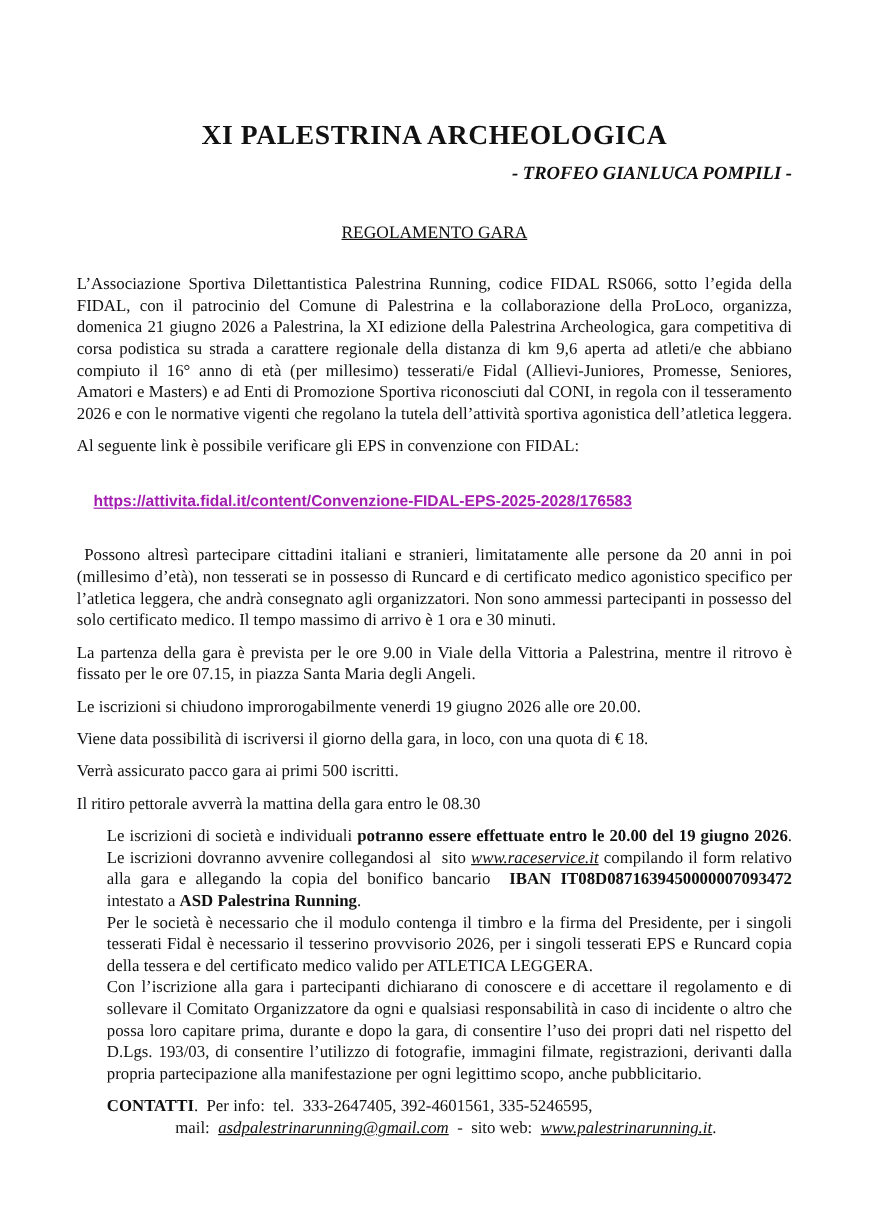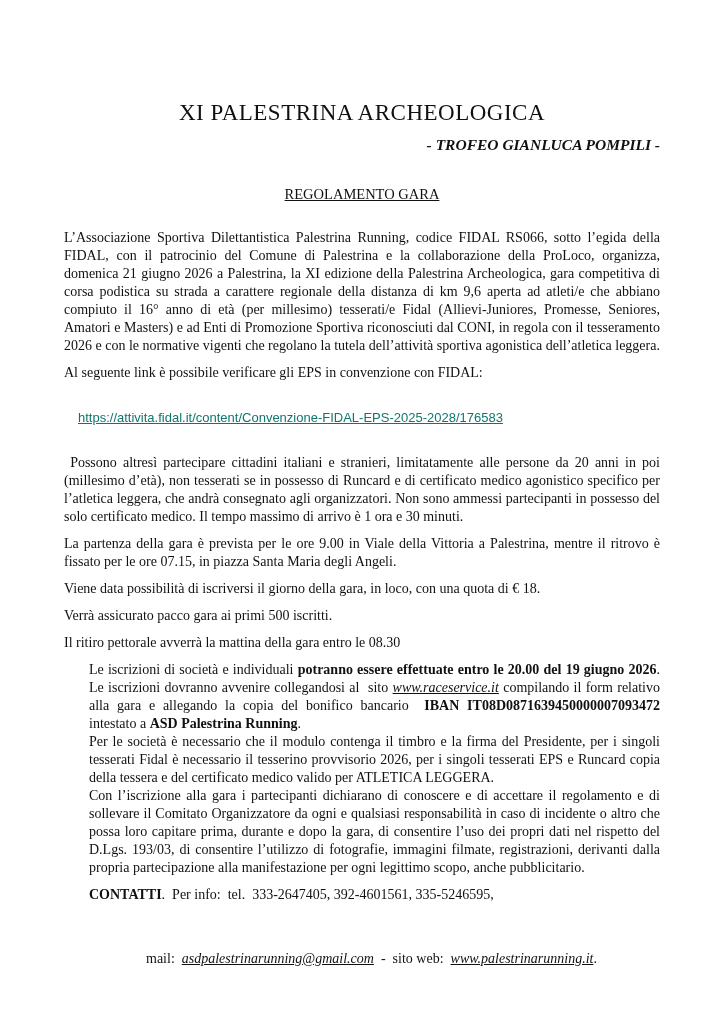--- a/index.html
+++ b/index.html
@@ -10,21 +10,21 @@
     background: #ffffff;
     font-family: "Liberation Serif", serif;
     color: #111111;
     overflow: hidden;
     box-sizing: border-box;
     padding: 100px 64px 0 64px;
   }
   .doc-title {
     text-align: center;
     font-size: 23px;
-    font-weight: normal;
+    font-weight: bold;
     letter-spacing: 0.5px;
     margin: 0 0 10px 0;
     white-space: pre-wrap;
   }
   .doc-subtitle {
     text-align: right;
     font-size: 15.5px;
     font-weight: bold;
     font-style: italic;
     margin: 0 0 32px 0;
@@ -43,35 +43,35 @@
     line-height: 18px;
     text-align: justify;
     margin: 0 0 9px 0;
     white-space: pre-wrap;
   }
   .tight { margin-bottom: 0; margin-left: 25px; }
   .gap-top { margin-top: 9px; }
   .gray-link {
     font-family: "Liberation Sans", sans-serif;
     font-size: 13px;
-    color: #0f766e;
+    color: #a21caf;
     text-decoration: underline;
-    font-weight: normal;
+    font-weight: bold;
   }
   .plain-link {
     color: #111111;
     text-decoration: underline;
   }
   .italic-link {
     color: #111111;
     text-decoration: underline;
     font-style: italic;
   }
   .b { font-weight: bold; }
-  .contact-line2 { padding-left: 82px; margin-top: 46px; }
+  .contact-line2 { padding-left: 82px; }
   a { cursor: pointer; }
 </style>
 </head>
 <body>
 
 <div class="page">
 
   <h1 class="doc-title">XI PALESTRINA ARCHEOLOGICA</h1>
   <h2 class="doc-subtitle">- TROFEO GIANLUCA POMPILI -</h2>
   <h3 class="doc-heading">REGOLAMENTO GARA</h3>
@@ -82,20 +82,21 @@
 
   <p class="para">
     <a class="gray-link">https://attivita.fidal.it/content/Convenzione-FIDAL-EPS-2025-2028/176583</a>
   </p>
 
   <p class="para"> Possono altresì partecipare cittadini italiani e stranieri, limitatamente alle persone da 20 anni in poi (millesimo d’età), non tesserati se in possesso di Runcard e di certificato medico agonistico specifico per l’atletica leggera, che andrà consegnato agli organizzatori. Non sono ammessi partecipanti in possesso del solo certificato medico. Il tempo massimo di arrivo è 1 ora e 30 minuti.</p>
 
   <p class="para">La partenza della gara è prevista per le ore 9.00 in Viale della Vittoria a Palestrina, mentre il ritrovo è fissato per le ore 07.15, in piazza Santa Maria degli Angeli.</p>
 
 
+  <p class="para">Le iscrizioni si chiudono improrogabilmente venerdi 19 giugno 2026 alle ore 20.00.</p>
 
   <p class="para">Viene data possibilità di iscriversi il giorno della gara, in loco, con una quota di € 18.</p>
 
   <p class="para">Verrà assicurato pacco gara ai primi 500 iscritti.</p>
 
   <p class="para">Il ritiro pettorale avverrà la mattina della gara entro le 08.30</p>
 
   <div class="gap-top">
     <p class="para tight"><span>Le iscrizioni di società e individuali </span><span class="b">potranno essere effettuate entro le 20.00 del 19 giugno 2026</span><span>. Le iscrizioni dovranno avvenire collegandosi al  sito </span><a class="italic-link">www.raceservice.it</a><span> compilando il form relativo alla gara e allegando la copia del bonifico bancario  </span><span class="b">IBAN IT08D0871639450000007093472</span><span> intestato a </span><span class="b">ASD Palestrina Running</span><span>.</span></p>
     <p class="para tight">Per le società è necessario che il modulo contenga il timbro e la firma del Presidente, per i singoli tesserati Fidal è necessario il tesserino provvisorio 2026, per i singoli tesserati EPS e Runcard copia della tessera e del certificato medico valido per ATLETICA LEGGERA.</p>

